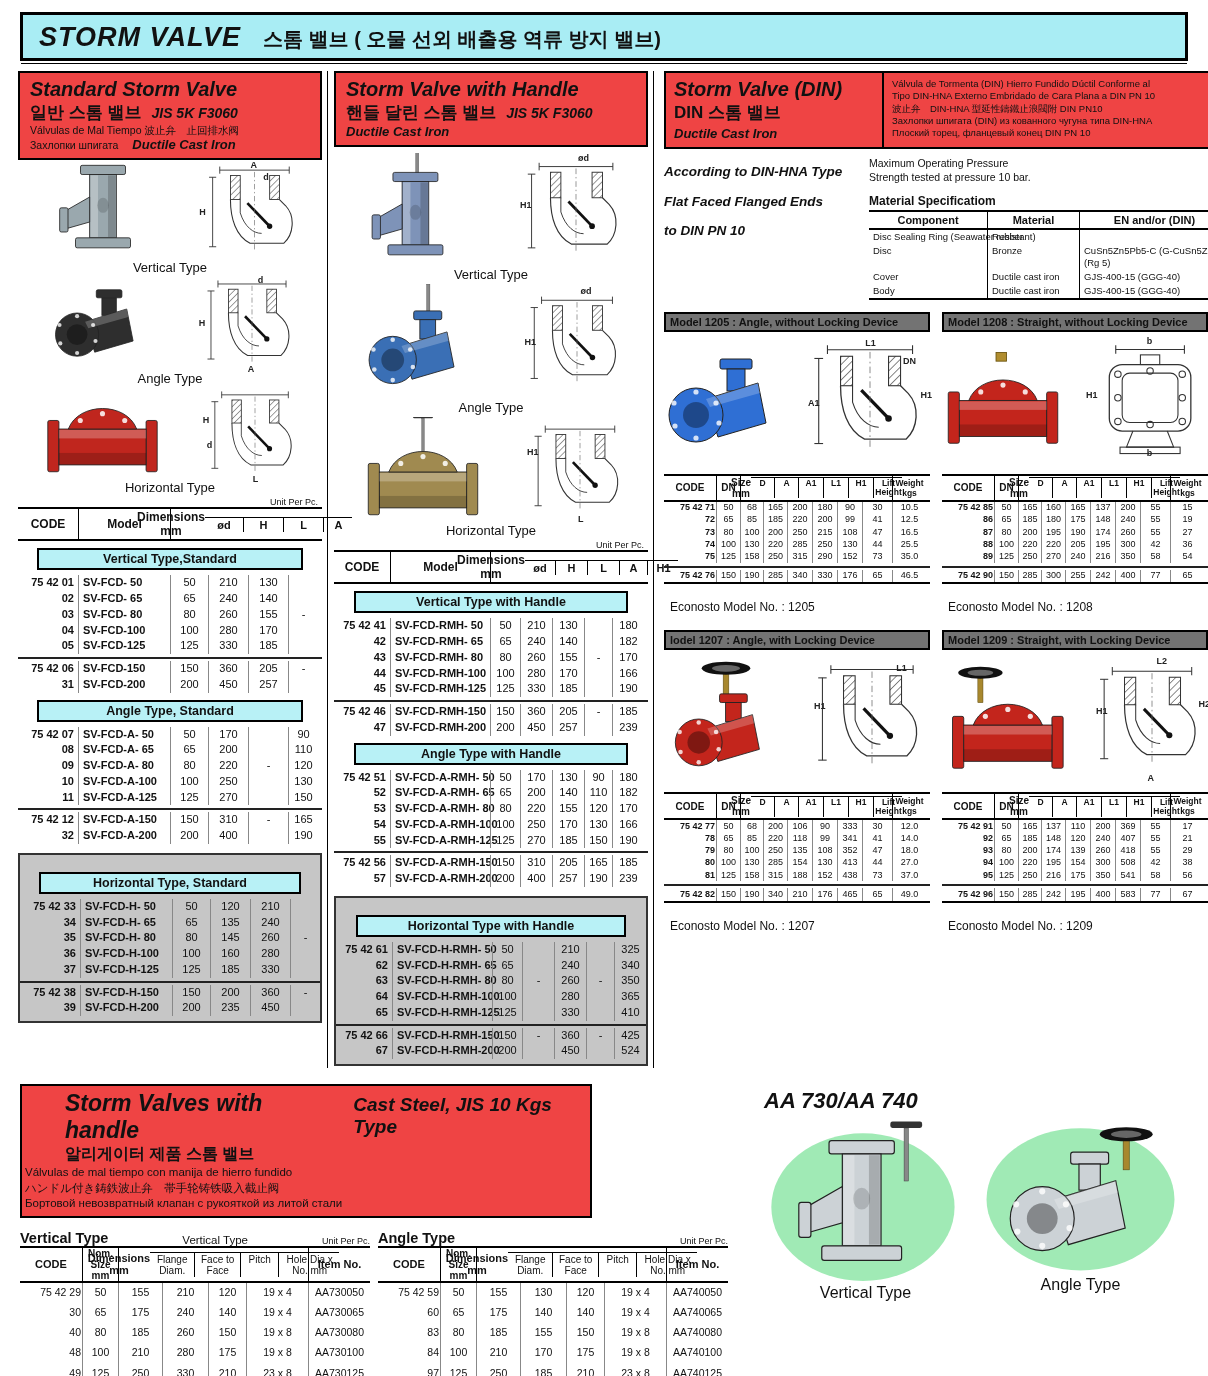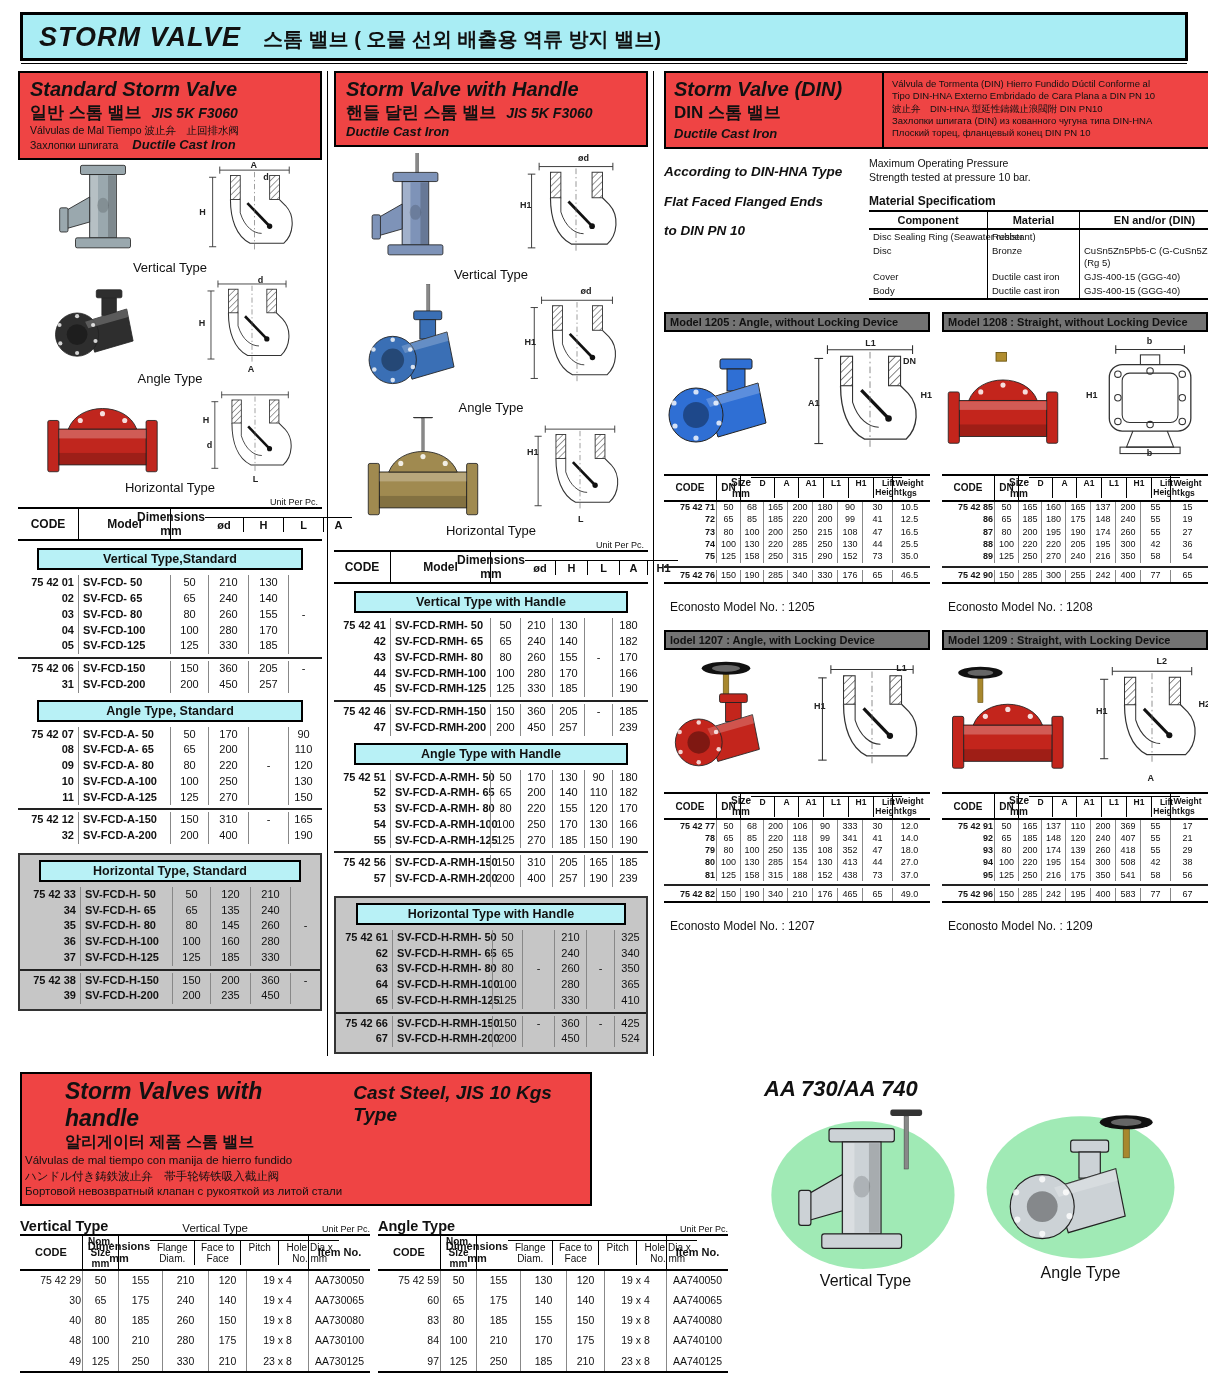--- a/index.html
+++ b/index.html
@@ -53,21 +53,21 @@
   .grid-mid .g-row{display:grid;grid-template-columns:56px 100px 30px 32px 32px 28px 32px;}
 
   .g-cell{font-size:11px;text-align:center;padding:1px 2px;border-left:1px solid #888;line-height:1.25;}
   .g-cell.c0{border-left:none;text-align:right;font-weight:bold;padding-right:4px;white-space:nowrap;}
   .grid-std .g-cell.c1,.grid-mid .g-cell.c1{text-align:left;padding-left:4px;font-weight:bold;white-space:nowrap;}
   .g-row.g-sep{border-top:2px solid #222;margin-top:3px;padding-top:2px;}
 
   .band{background:#b8f1f6;border:2px solid #000;font-weight:bold;text-align:center;font-size:12.5px;
     padding:2px 0;margin:7px auto 5px;width:86%;}
   .section{margin-bottom:2px;}
-  .gray-panel{background:#c6c6c6;border:2px solid #333;padding:0 0 5px;margin-top:9px;}
+  .gray-panel{background:#c6c6c6;border:2px solid #333;padding:12px 0 5px;margin-top:9px;}
   .gray-panel .band{margin-top:5px;}
 
   
   .rh{display:flex;padding:0;}
   .rh-left{width:200px;border-right:2px solid #000;padding:5px 8px;}
   .rh-right{flex:1;padding:5px 8px;font-size:9.5px;line-height:1.3;}
   .din-row{display:flex;margin-top:8px;}
   .din-notes{width:205px;font-style:italic;font-weight:bold;font-size:13.5px;line-height:2.2;}
   .press{font-size:10.5px;line-height:1.3;}
   .mat-title{font-weight:bold;font-size:12px;margin:10px 0 2px;}

